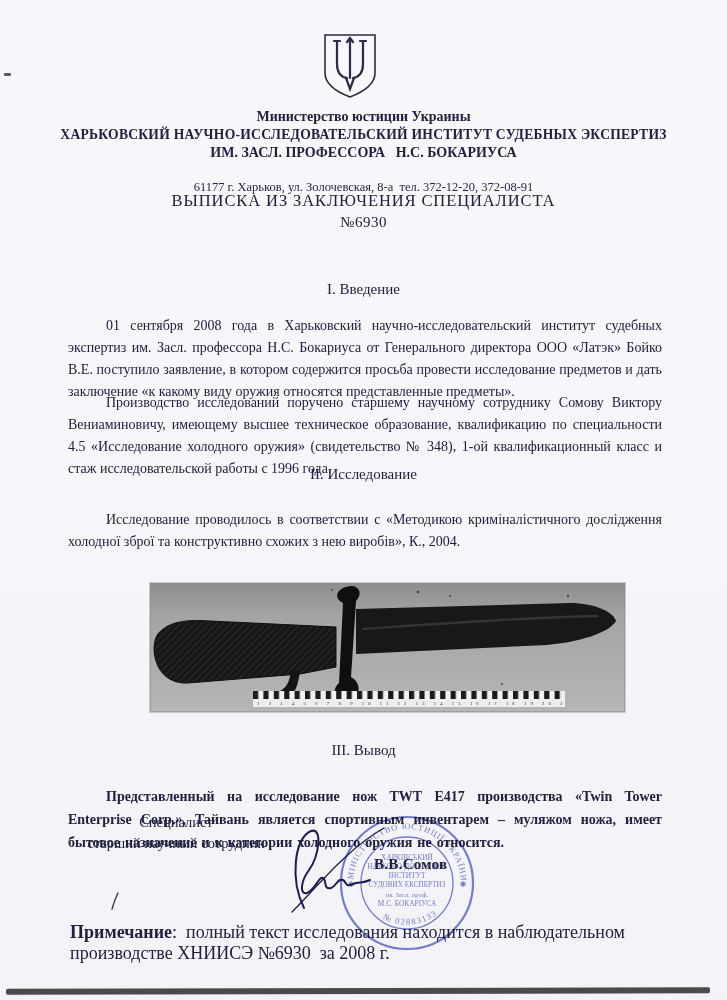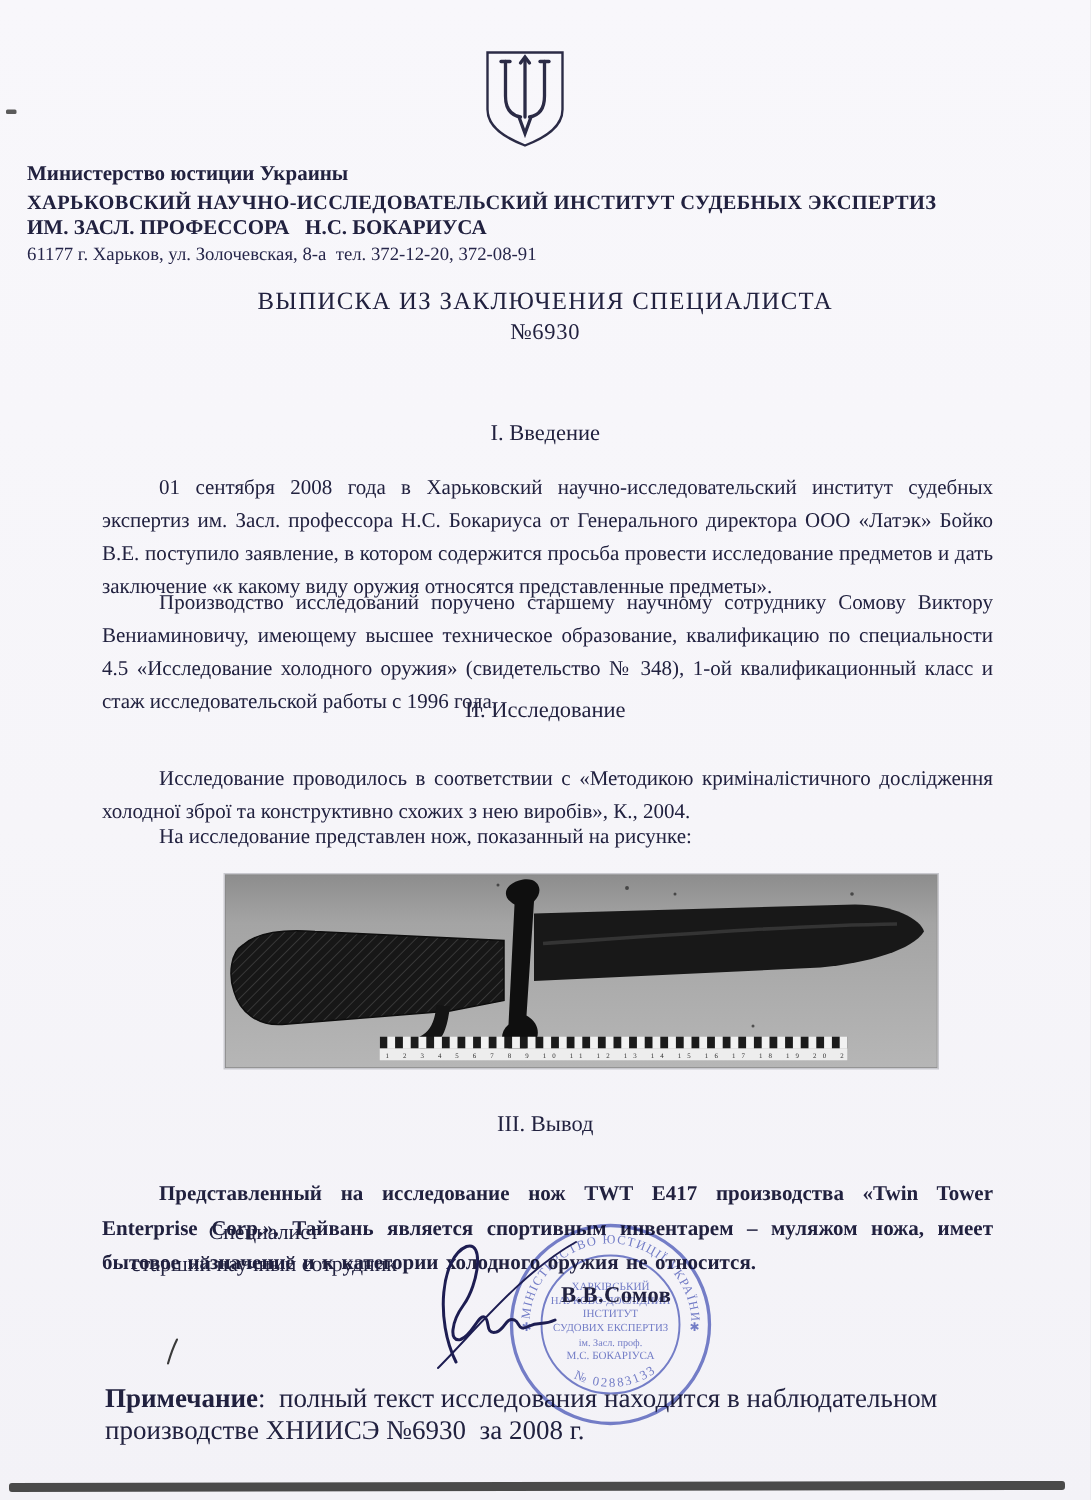--- a/index.html
+++ b/index.html
@@ -3,25 +3,25 @@
 <meta charset="utf-8">
 <style>
   html,body{margin:0;padding:0;background:#e9e9ec;}
   #page{
     position:relative;width:727px;height:1000px;margin:0 auto;overflow:hidden;
     background:linear-gradient(180deg,#f8f7fb 0%,#f6f5f9 55%,#f3f2f7 100%);
     font-family:"Liberation Serif","DejaVu Serif",serif;
     color:#21213f;
   }
   .emblem{position:absolute;left:319px;top:33px;width:62px;height:66px;}
-  .org-header{position:absolute;left:18px;right:18px;top:108px;text-align:left;line-height:17px;}
+  .org-header{position:absolute;left:18px;right:18px;top:108px;text-align:center;line-height:17px;}
   .org-ministry{font-weight:bold;font-size:14px;}
   .org-institute{font-weight:bold;font-size:13.6px;letter-spacing:.25px;margin-top:1px;}
   .org-named{font-weight:bold;font-size:14px;margin-top:1px;}
-  .org-address{font-size:12.5px;margin-top:0;color:#26264a;}
+  .org-address{font-size:12.5px;margin-top:18px;color:#26264a;}
   .doc-title{position:absolute;left:0;right:0;top:191px;text-align:center;}
   .doc-title-line{font-size:16.5px;letter-spacing:.9px;}
   .doc-title-number{font-size:15px;margin-top:3px;letter-spacing:.5px;}
   .date-line{position:absolute;left:414px;top:243px;font-size:14.5px;}
   .sec-heading{position:absolute;left:0;right:0;text-align:center;font-size:15px;}
   #h-intro{top:281px;}
   #h-research{top:466px;}
   #h-conclusion{top:742px;}
   .para{position:absolute;left:68px;width:594px;font-size:14px;line-height:22px;text-align:justify;}
   .indent{text-indent:38px;}
@@ -71,21 +71,20 @@
     <div class="doc-title-number">№6930</div>
   </div>
 
 
   <div class="sec-heading" id="h-intro">I. Введение</div>
   <p class="para indent" id="p-intro-1">01 сентября 2008 года в Харьковский научно-исследовательский институт судебных экспертиз им. Засл. профессора Н.С. Бокариуса от Генерального директора ООО «Латэк» Бойко В.Е. поступило заявление, в котором содержится просьба провести исследование предметов и дать заключение «к какому виду оружия относятся представленные предметы».</p>
   <p class="para indent" id="p-intro-2">Производство исследований поручено старшему научному сотруднику Сомову Виктору Вениаминовичу, имеющему высшее техническое образование, квалификацию по специальности 4.5 «Исследование холодного оружия» (свидетельство № 348), 1-ой квалификационный класс и стаж исследовательской работы с 1996 года.</p>
 
   <div class="sec-heading" id="h-research">II. Исследование</div>
   <p class="para indent" id="p-research-1">Исследование проводилось в соответствии с «Методикою криміналістичного дослідження холодної зброї та конструктивно схожих з нею виробів», К., 2004.</p>
-  <div class="line-simple">На исследование представлен нож, показанный на рисунке:</div>
 
   <svg class="photo" viewBox="0 0 475 129">
     <defs>
       <linearGradient id="phbg" x1="0" y1="0" x2="0" y2="1">
         <stop offset="0" stop-color="#8d8d8d"></stop>
         <stop offset="0.25" stop-color="#a4a4a4"></stop>
         <stop offset="1" stop-color="#b6b6b6"></stop>
       </linearGradient>
       <pattern id="hatch" width="5" height="5" patternUnits="userSpaceOnUse" patternTransform="rotate(45)">
         <rect width="5" height="5" fill="#171717"></rect>

